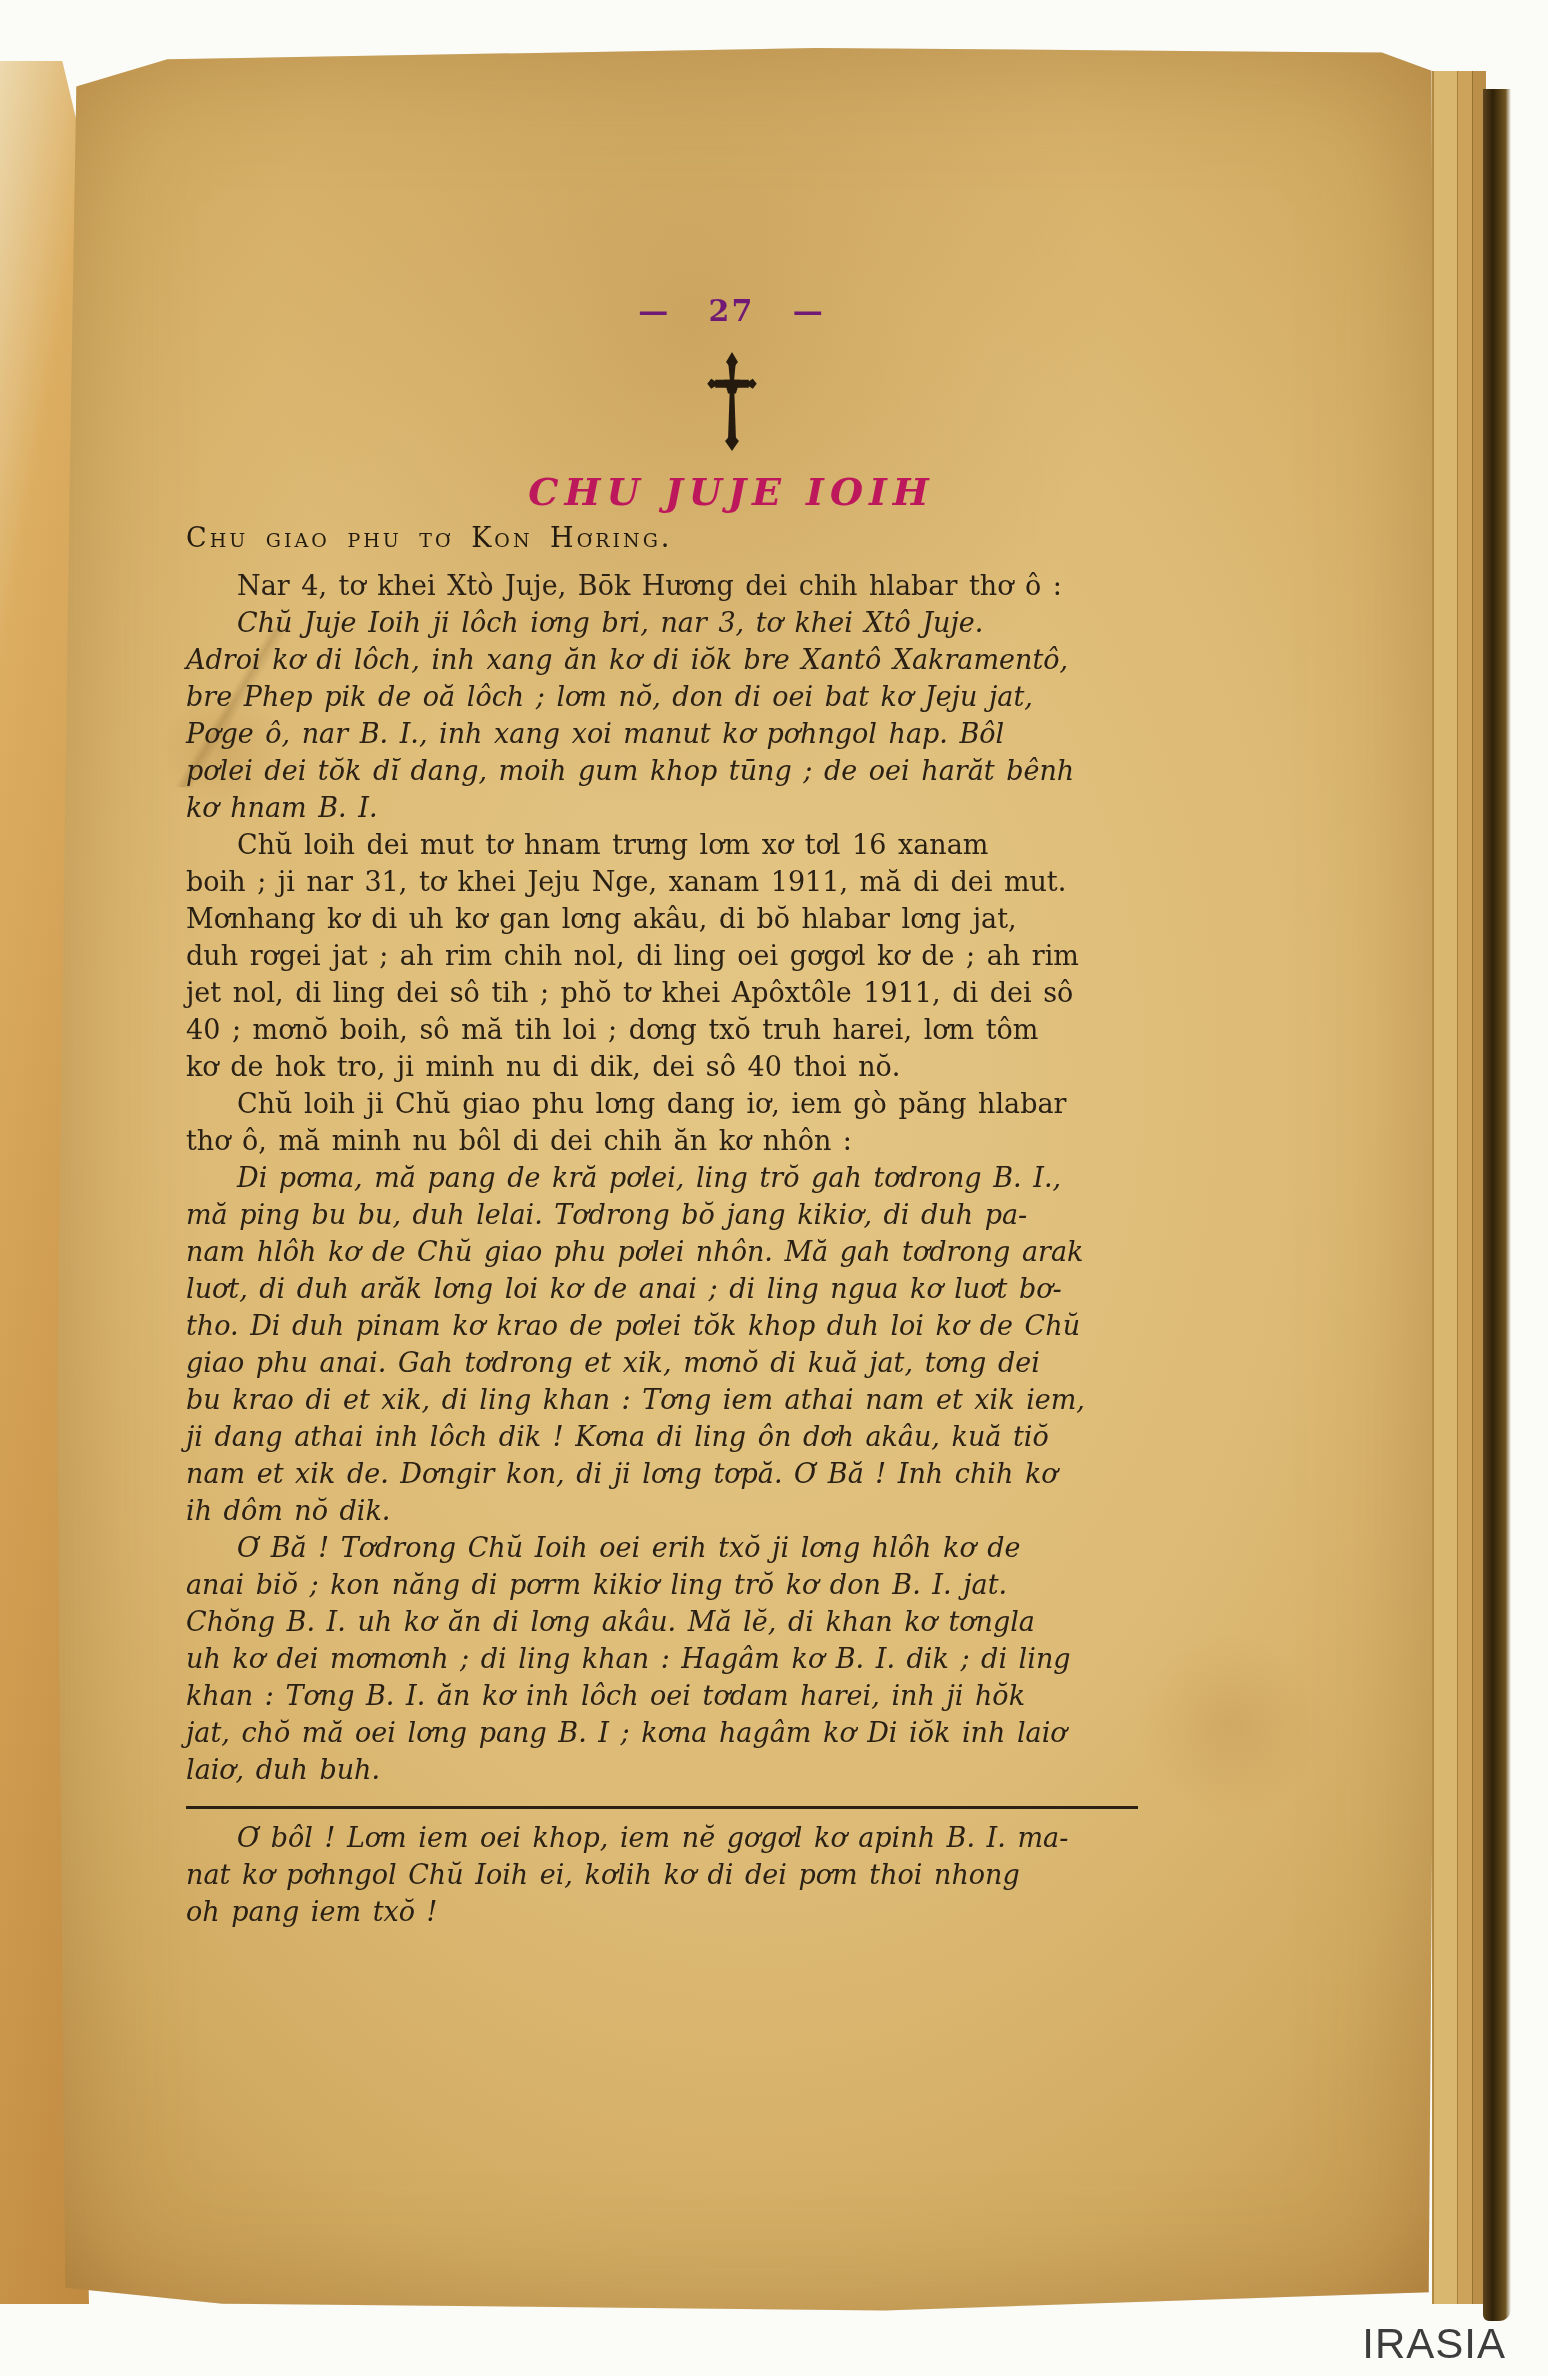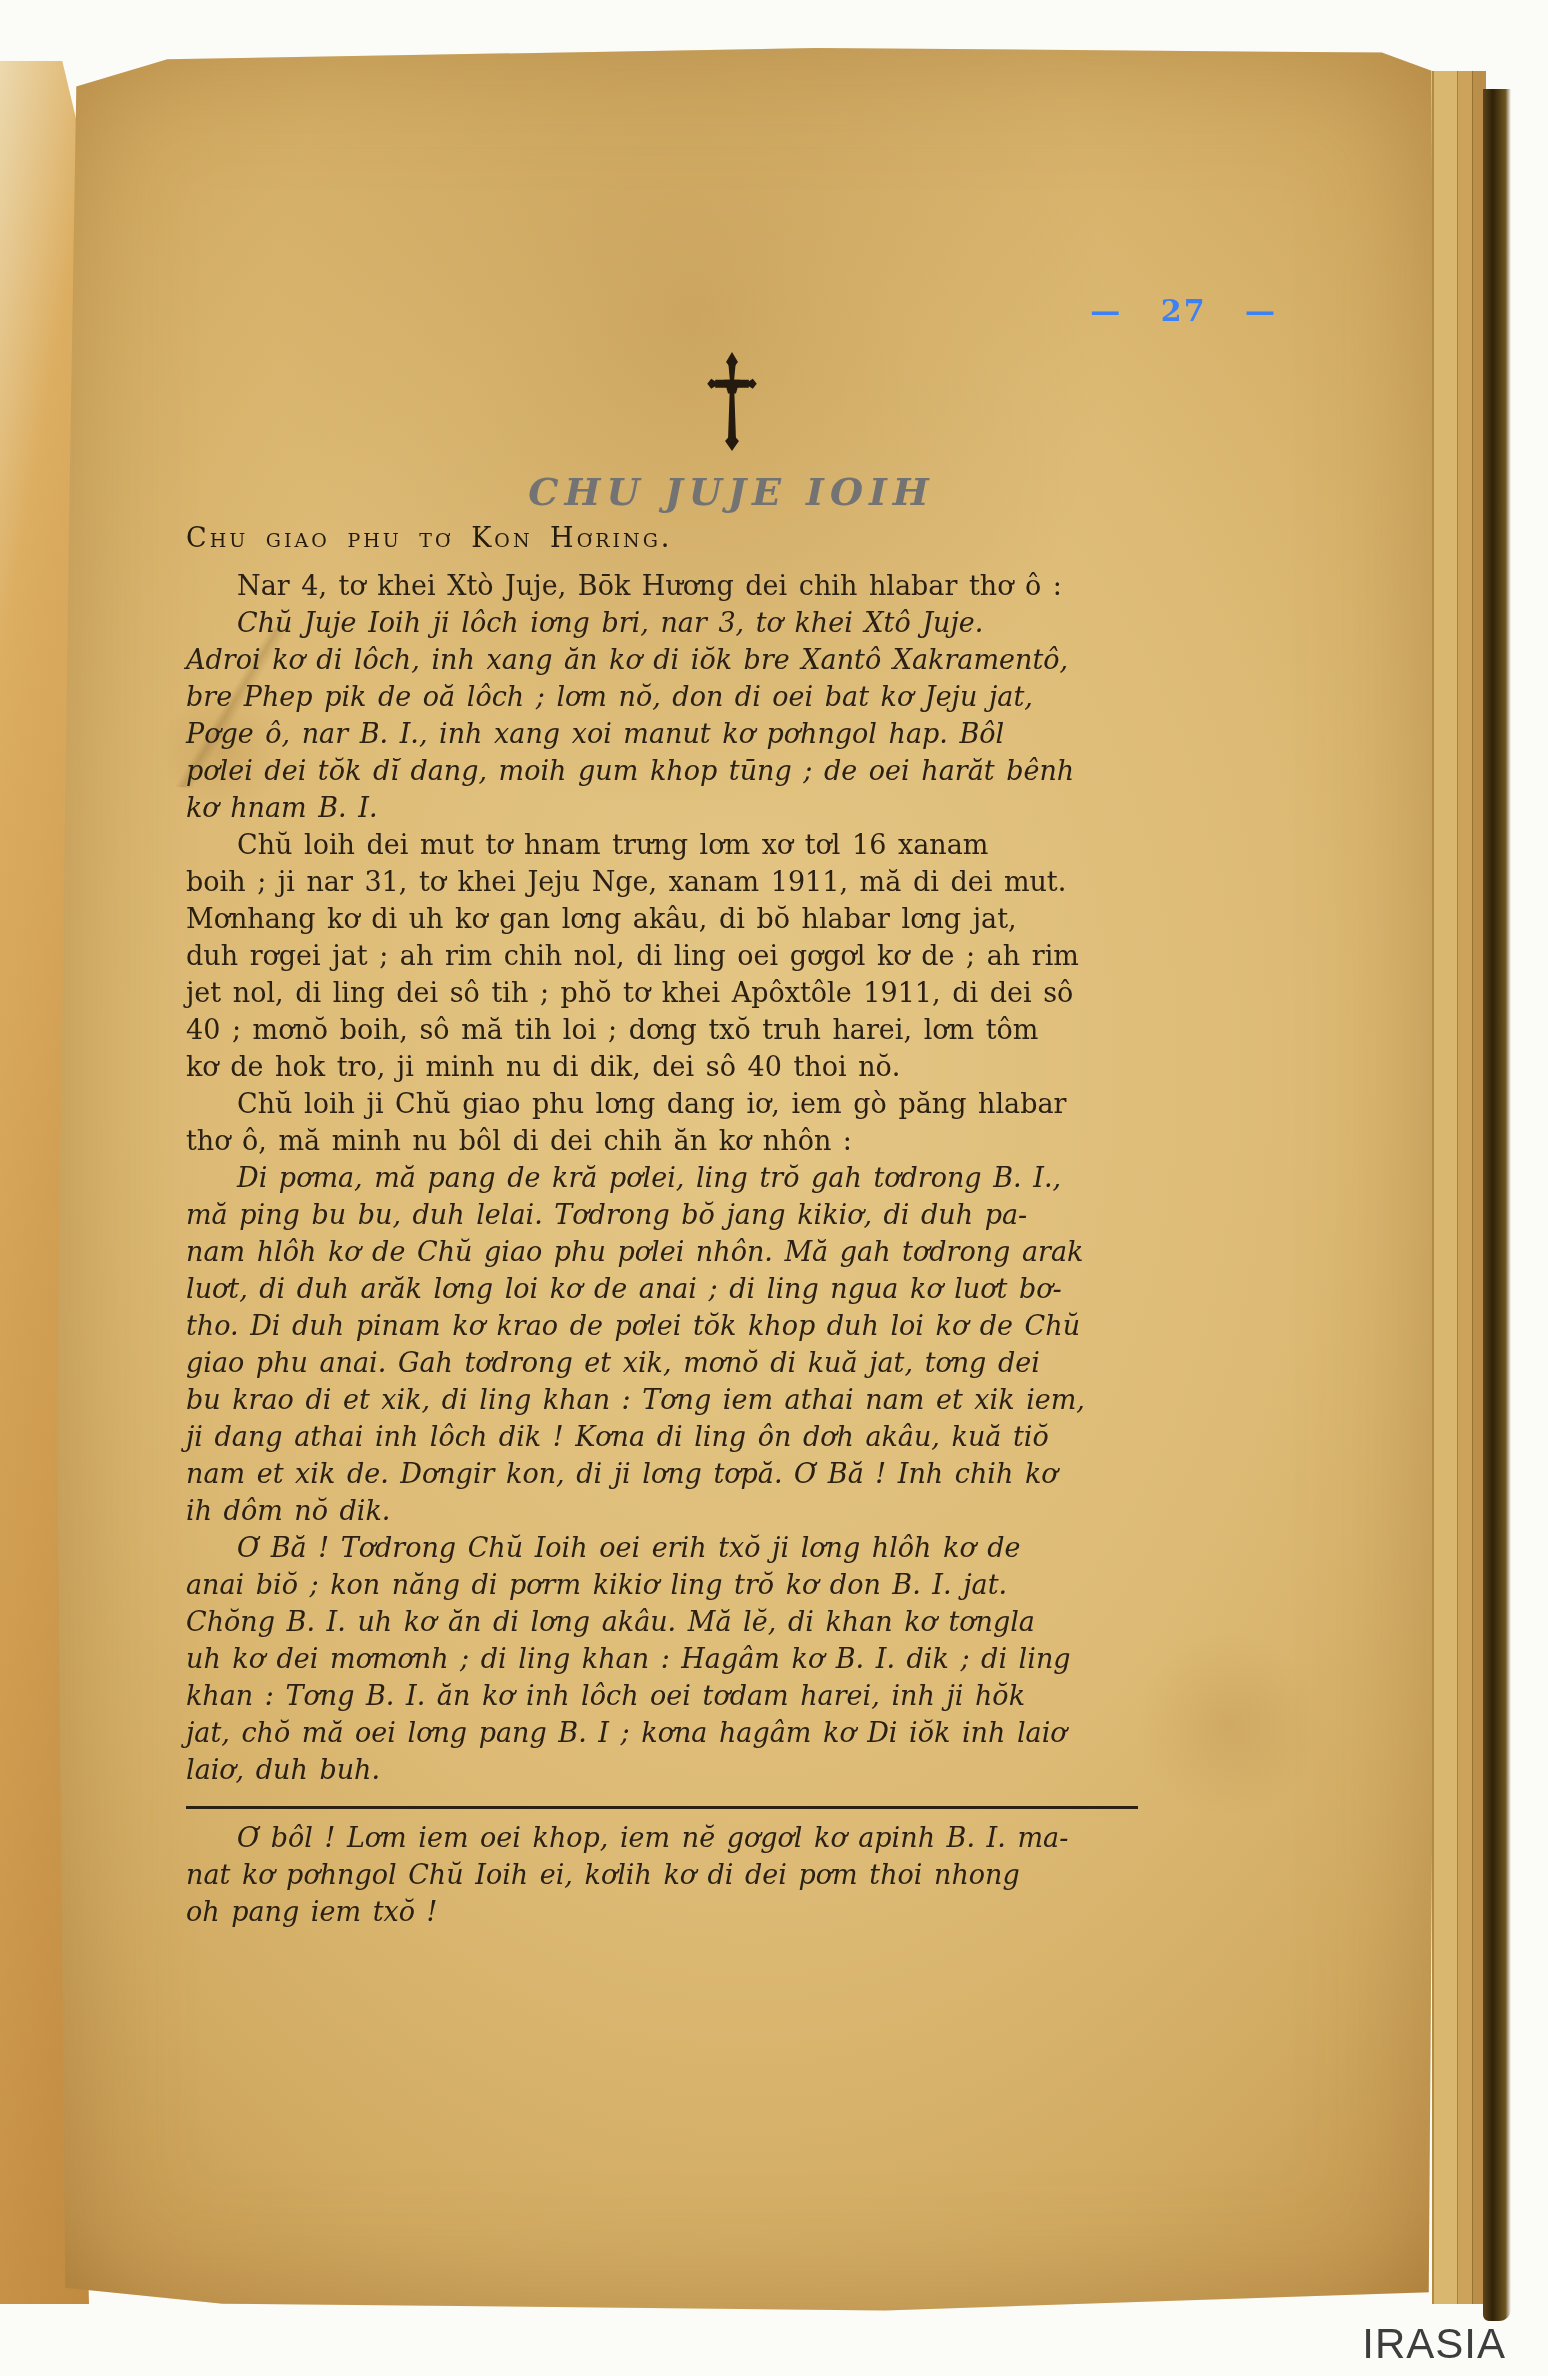--- a/index.html
+++ b/index.html
@@ -43,27 +43,27 @@
   .edge-3 { left:1472px; width:13px; background:#bb8f49; border-left:1px solid #97712f; }
   .shadow-right {
     position:absolute; left:1483px; top:89px; width:28px; height:2232px;
     background:linear-gradient(90deg,#5c431d 0%, #2f2108 35%, #6e5421 80%, rgba(255,255,255,0) 100%);
     border-radius:0 0 12px 6px;
   }
 
   
   .content { position:absolute; left:186px; top:293px; width:1091px; color:#2a2014; }
   .pagenum {
-    text-align:right; font-size:30px; font-weight:bold;
-    letter-spacing:2px; word-spacing:26px; color:#3b82f6;
+    text-align:center; font-size:30px; font-weight:bold;
+    letter-spacing:2px; word-spacing:26px; color:#701a75;
   }
   .cross-wrap { text-align:center; margin-top:24px; height:103px; }
   .title {
     text-align:center; font-size:38px; font-weight:bold; font-style:italic;
-    letter-spacing:6px; margin-top:14px; color:#737373;
+    letter-spacing:6px; margin-top:14px; color:#be185d;
   }
   .subtitle {
     text-align:left; font-size:27px; font-variant:small-caps;
     letter-spacing:3px; word-spacing:6px; margin-top:8px; color:#241b0f;
   }
   .para {
     font-size:27px; line-height:37px; text-indent:51px;
     white-space:pre-line; word-spacing:3px; margin:0; text-align:left;
   }
   .para.first { margin-top:14px; }

